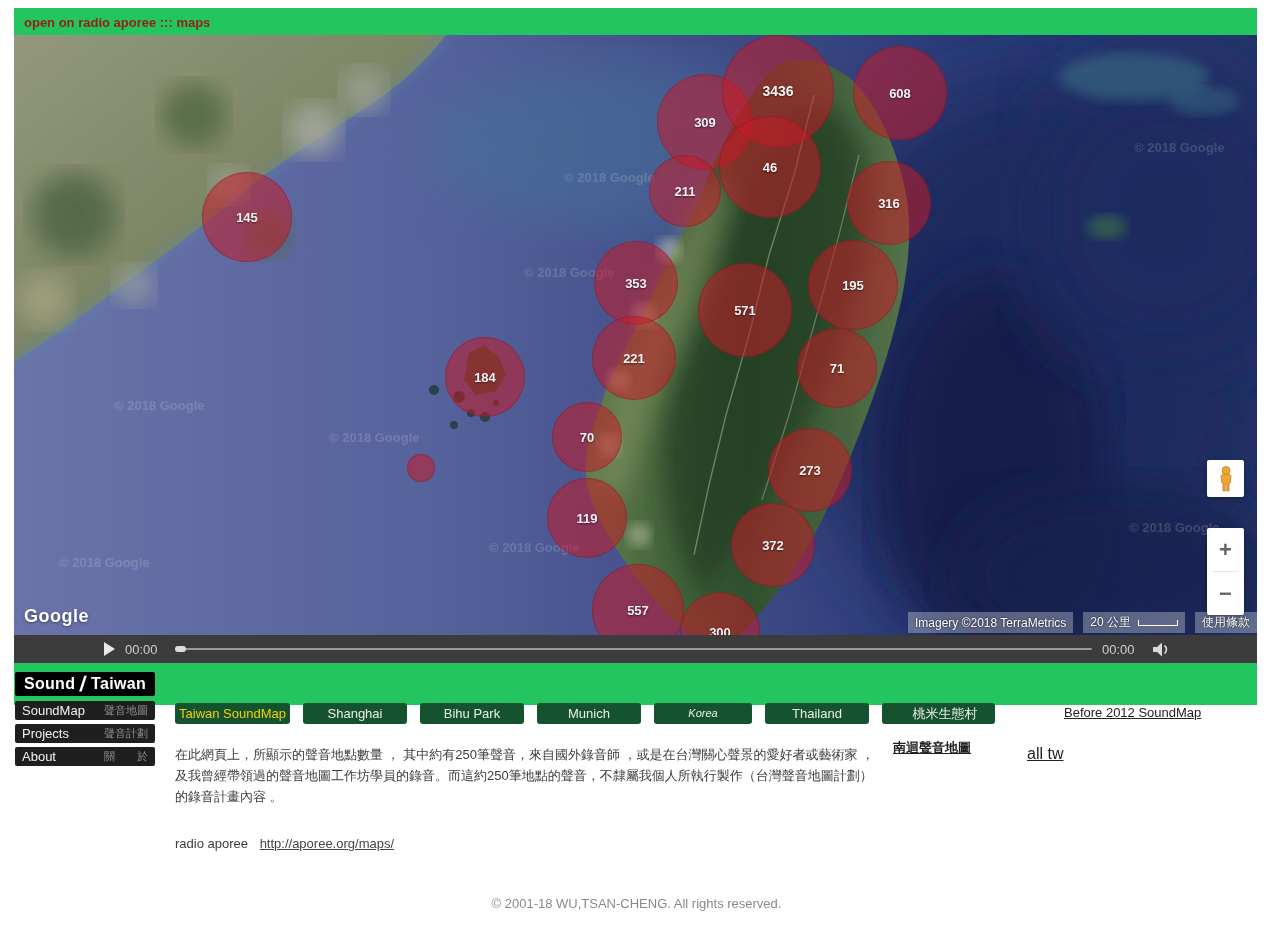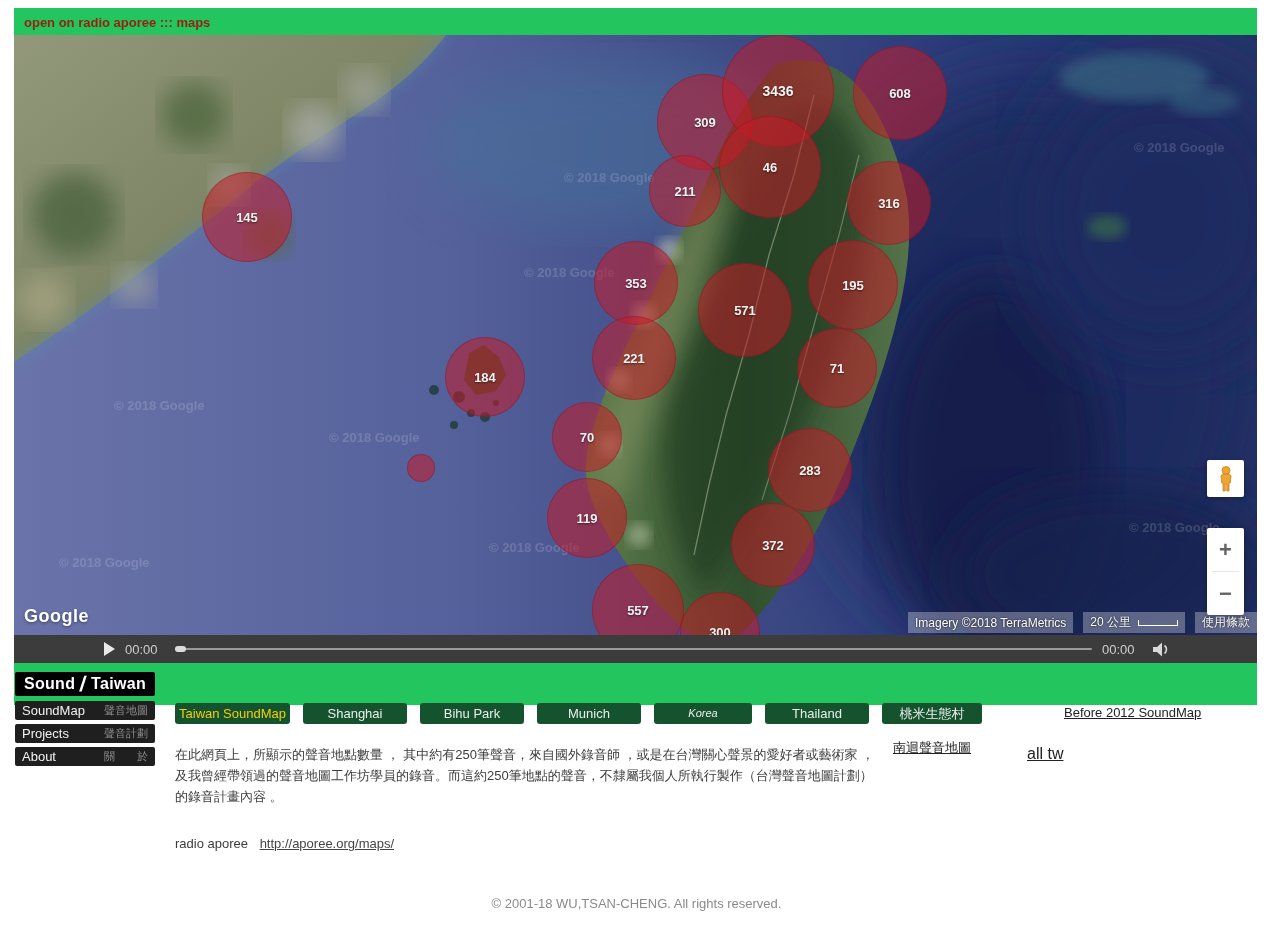--- a/index.html
+++ b/index.html
@@ -72,25 +72,25 @@
   .navbtn{height:21px;line-height:21px;background:#14532d;border-radius:3px;color:#ededed;
           font-size:13px;text-align:center;cursor:pointer;}
   .navbtn.active{color:#f5d004;}
   .navbtn.small{font-size:11px;}
   #navrow .navbtn:nth-child(1){width:115px;}
   #navrow .navbtn:nth-child(2){width:104px;}
   #navrow .navbtn:nth-child(3){width:104px;}
   #navrow .navbtn:nth-child(4){width:104px;}
   #navrow .navbtn:nth-child(5){width:98px;font-style:italic;}
   #navrow .navbtn:nth-child(6){width:104px;}
-  #navrow .navbtn:nth-child(7){width:100px;}
+  #navrow .navbtn:nth-child(7){width:100px;padding-left:13px;}
 
   .plainlink{color:#222;font-size:13px;text-decoration:underline;cursor:pointer;}
   #link-before2012{position:absolute;left:1064px;top:705px;}
-  #link-nanhui{position:absolute;left:893px;top:739px;}
+  #link-nanhui{position:absolute;left:893px;top:739px;font-weight:bold;}
   #link-alltw{position:absolute;left:1027px;top:745px;font-size:16px;}
 
   .para{position:absolute;left:175px;width:708px;font-size:13px;color:#3c3c3c;line-height:21px;}
   #p1{top:744px;}
   #p2{top:813px;}
   #radioline{position:absolute;left:175px;top:836px;font-size:13px;color:#3c3c3c;}
   #radioline a{color:#444;text-decoration:underline;margin-left:8px;}
 
   #footer{position:absolute;left:15px;top:896px;width:1243px;text-align:center;
           color:#8a8a8a;font-size:13px;}
@@ -234,21 +234,21 @@
           <div class="marker" style="left: 783px; top: 293px; height: 80px; width: 80px;">
             <span>71</span>
           </div>
           <div class="marker" style="left: 431px; top: 302px; height: 80px; width: 80px;">
             <span>184</span>
           </div>
           <div class="marker" style="left: 538px; top: 367px; height: 70px; width: 70px;">
             <span>70</span>
           </div>
           <div class="marker" style="left: 754px; top: 393px; height: 84px; width: 84px;">
-            <span>283</span>
+            <span>273</span>
           </div>
           <div class="marker" style="left: 533px; top: 443px; height: 80px; width: 80px;">
             <span>119</span>
           </div>
           <div class="marker" style="left: 717px; top: 468px; height: 84px; width: 84px;">
             <span>372</span>
           </div>
           <div class="marker" style="left: 578px; top: 529px; height: 92px; width: 92px;">
             <span>557</span>
           </div>

